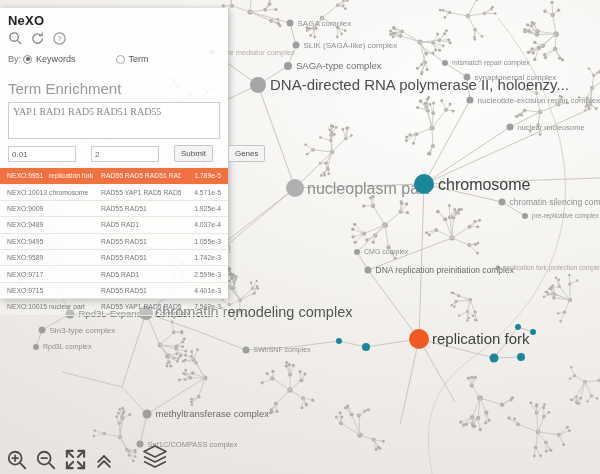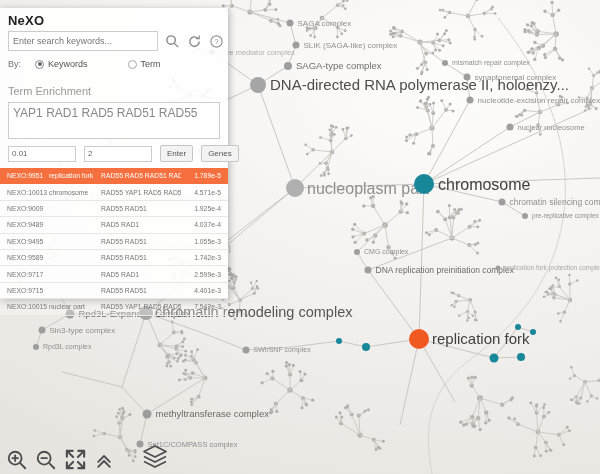--- a/index.html
+++ b/index.html
@@ -9,32 +9,32 @@
   svg.net{position:absolute;left:0;top:0;}
   
   .panel{position:absolute;left:0;top:8px;width:228px;height:291px;
     background:rgba(255,255,255,0.89);box-shadow:1px 2px 7px rgba(0,0,0,0.30);z-index:5;}
   .panel-title{font-size:13px;font-weight:bold;color:#222;padding:5px 8px 3px;letter-spacing:.2px;}
   .search-row{display:flex;align-items:center;padding:0 8px;gap:7px;}
   .search-row input{flex:0 0 140px;height:18px;border:1px solid #ccc;font-size:9px;
     padding:0 4px;color:#555;background:#fff;outline:none;font-family:inherit;}
   .pic{display:inline-flex;cursor:pointer;}
   .radio-row{display:flex;align-items:center;padding:8px 8px 4px;font-size:9px;color:#555;}
-  .radio-row .by{margin-right:14px;color:#777;}
+  .radio-row .by{margin-right:2px;color:#777;}
   .rgroup{display:inline-flex;align-items:center;margin-right:40px;cursor:pointer;text-align:right;}
   .radio{width:9px;height:9px;border:1px solid #a9a9a9;border-radius:50%;position:relative;
     margin-right:4px;background:#fff;box-sizing:border-box;}
   .radio.checked{border-color:#8a8a8a;}
   .radio.checked::after{content:'';position:absolute;left:1.5px;top:1.5px;width:4px;height:4px;
     border-radius:50%;background:#5d6b7a;}
-  .te-head{margin-top:12px;padding:0 8px;font-size:11px;color:#999;}
+  .te-head{margin-top:12px;padding:0 8px;font-size:15px;color:#999;}
   .panel textarea{display:block;margin:5px 8px 0;width:calc(100% - 16px);box-sizing:border-box;
-    height:37px;border:1px solid #ccc;font-size:12px;color:#888;resize:none;padding:3px 4px;
-    font-family:Liberation Sans, sans-serif;outline:none;background:#fff;}
-  .param-row{display:flex;align-items:center;gap:8px;padding:6px 8px 4px;}
+    height:37px;border:1px solid #ccc;font-size:10px;color:#888;resize:none;padding:3px 4px;
+    font-family:Liberation Serif, serif;outline:none;background:#fff;}
+  .param-row{display:flex;align-items:flex-end;gap:15px;padding:6px 8px 4px;}
   .param-row input{width:60px;height:14px;border:1px solid #ccc;font-size:8px;padding:0 3px;
     color:#666;font-family:inherit;outline:none;}
   .param-row button{font-size:8px;height:17px;padding:0 6px;background:#f3f3f3;
     border:1px solid #c6c6c6;border-radius:2px;color:#555;font-family:inherit;cursor:pointer;}
   .results{margin-top:2px;font-size:6.8px;color:#777;}
   .rrow{display:flex;height:15.4px;align-items:center;border-bottom:1px solid #e9e7e3;
     background:rgba(255,255,255,0.30);cursor:pointer;}
   .rrow.sel{background:#f5703e;color:#fff;border-bottom:1px solid #f5703e;}
   .c-id{flex:0 0 42px;padding-left:7px;white-space:nowrap;overflow:hidden;}
   .c-term{flex:0 0 52px;white-space:nowrap;overflow:hidden;}
@@ -1429,21 +1429,20 @@
       <circle cx="147" cy="414" r="4.5" fill="#9e9e9e"></circle>
       <text x="155.5" y="417.325" font-size="9.5" fill="#6a6a6a" font-family="Liberation Sans, sans-serif">methyltransferase complex</text>
       <circle cx="140" cy="444" r="3.5" fill="#9e9e9e"></circle>
       <text x="147.5" y="446.625" font-size="7.5" fill="#8f8f8f" font-family="Liberation Sans, sans-serif">Set1C/COMPASS complex</text>
     </svg>
 
   <div class="panel">
     <div class="panel-title">NeXO</div>
 
     <div class="search-row">
-      <input type="text" placeholder="Enter search keywords..." style="">
       <span class="pic">
         <svg width="15" height="15" viewBox="0 0 16 16" fill="none" stroke="#888" stroke-width="1.5">
           <circle cx="6.5" cy="6.5" r="4.5"></circle>
             <line x1="10" y1="10" x2="14" y2="14"></line>
         </svg>
       </span>
       <span class="pic">
         <svg width="15" height="15" viewBox="0 0 16 16" fill="none" stroke="#888" stroke-width="1.5">
           <path d="M13 8a5 5 0 1 1-1.5-3.5"></path>
             <path d="M13 1.5 V5 H9.5" stroke-width="1.3"></path>
@@ -1469,21 +1468,21 @@
       </span>
     </div>
 
     <div class="te-head">Term Enrichment</div>
 
     <textarea style="">YAP1 RAD1 RAD5 RAD51 RAD55</textarea>
 
     <div class="param-row">
       <input type="text" value="0.01" style="">
       <input type="text" value="2" style="">
-      <button>Enter</button>
+      <button>Submit</button>
       <button>Genes</button>
     </div>
 
     <div class="results" id="results">
         <div class="rrow sel">
           <div class="c-id">NEXO:9951</div>
           <div class="c-term">replication fork</div>
           <div class="c-genes">RAD55 RAD5 RAD51 RAD1</div>
           <div class="c-p">1.789e-5</div>
         </div>

